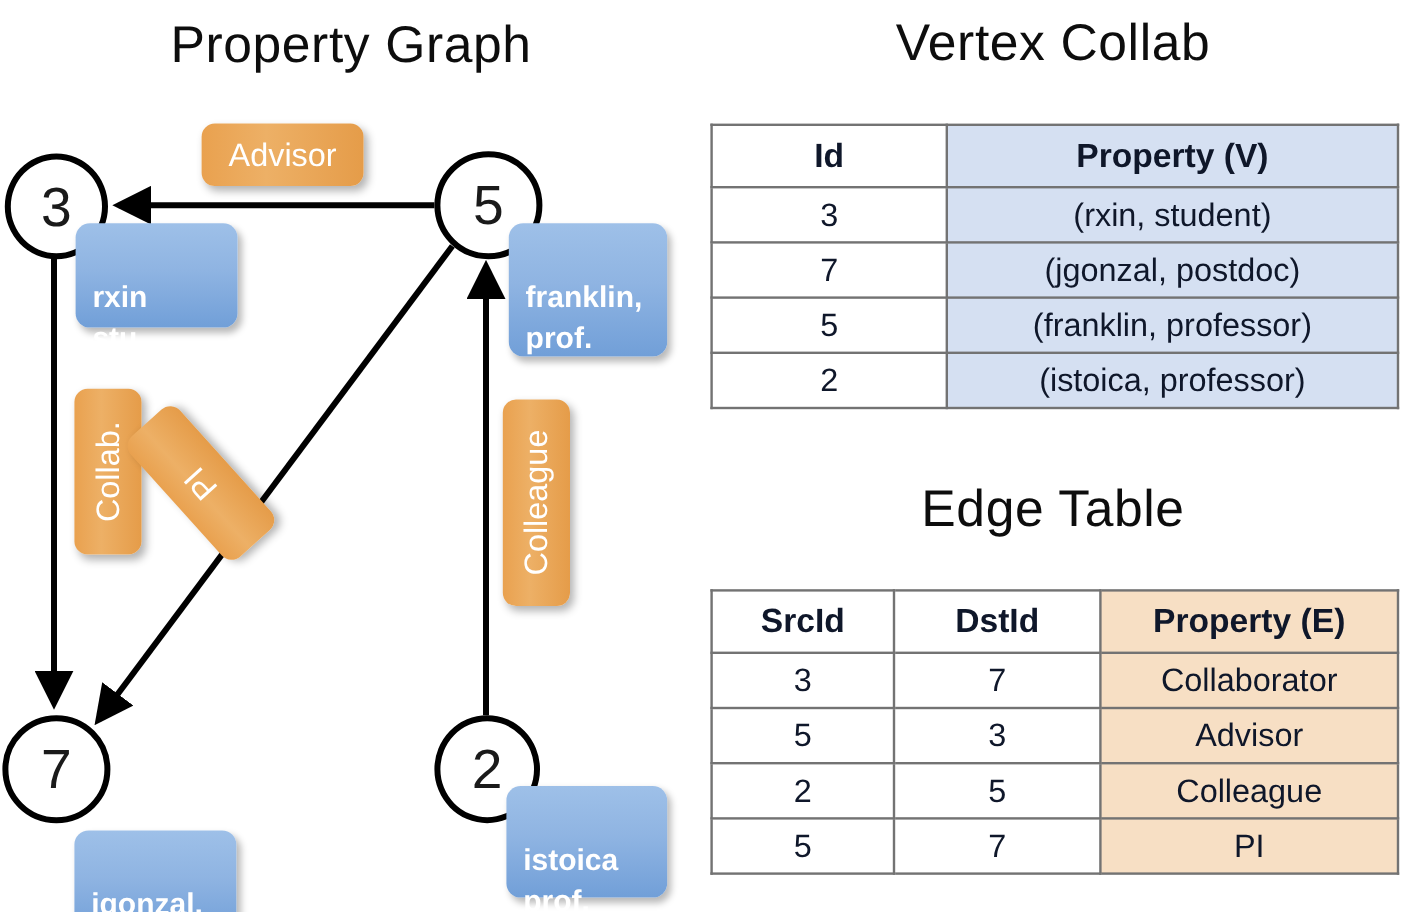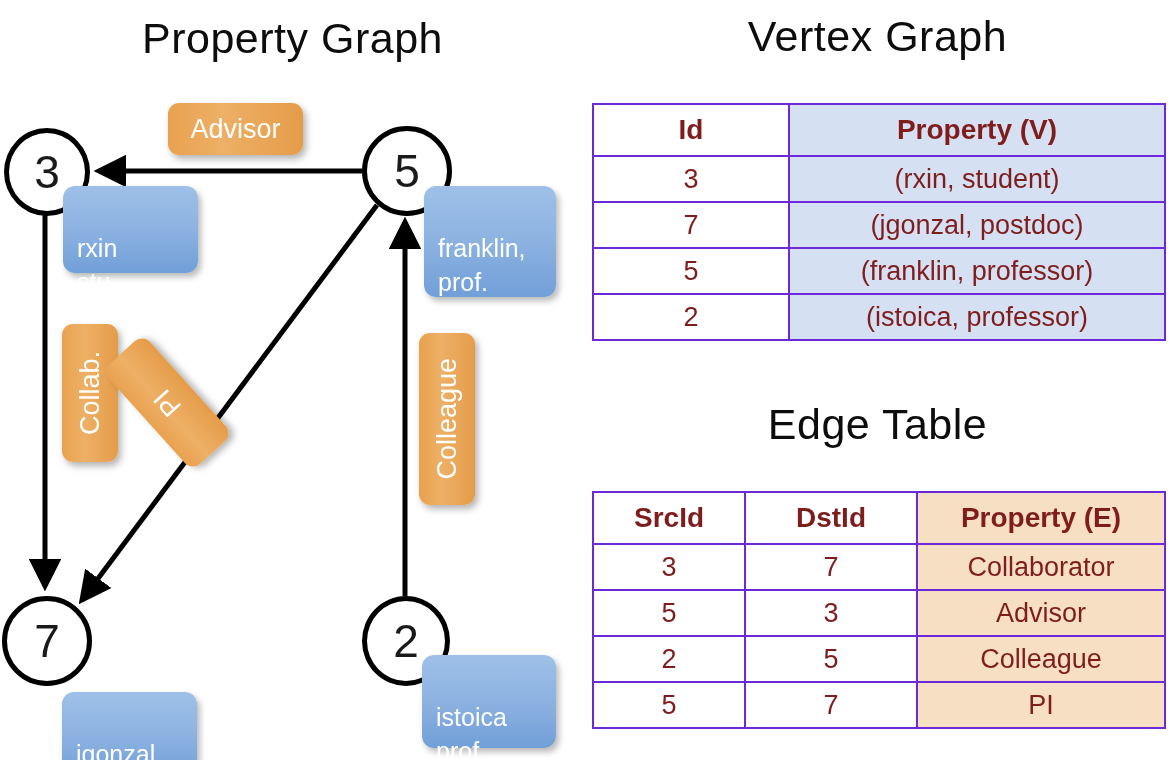--- a/index.html
+++ b/index.html
@@ -51,21 +51,21 @@
   }
 
   
   .prop-box {
     position: absolute;
     border-radius: 12px;
     background: linear-gradient(to bottom, #9ec0e8 0%, #8fb4e2 45%, #719fd8 100%);
     box-shadow: 3px 4px 6px rgba(0,0,0,0.28);
     color: #ffffff;
     font-size: 25px;
-    font-weight: 400;
+    font-weight: 700;
     line-height: 1.35;
     padding: 12px 0 0 14px;
     box-sizing: border-box;
     white-space: pre-line;
   }
 
   
   .edge-label {
     position: absolute;
     border-radius: 11px;
@@ -86,45 +86,45 @@
   .vert-text { writing-mode: vertical-rl; text-orientation: mixed; }
 
   
   table.grid {
     position: absolute;
     border-collapse: collapse;
     table-layout: fixed;
     font-family: "Liberation Sans", sans-serif;
   }
   table.grid td, table.grid th {
-    border: 2px solid #6d28d9;
+    border: 2px solid #737373;
     text-align: center;
     font-weight: 300;
     font-size: 27px;
-    color: #7f1d1d;
+    color: #0f172a;
     padding: 0;
     height: 44px;
   }
   table.grid th {
     font-weight: bold;
     font-size: 28px;
     height: 50px;
   }
   .blue-cell { background: #d5e0f2; }
   .peach-cell { background: #f7dfc4; }
   .white-cell { background: #ffffff; }
 
   #vertex-table { left: 592px; top: 103px; width: 572px; }
   #edge-table   { left: 592px; top: 491px; width: 572px; border-radius: 11px; }
 </style>
 </head>
 <body>
 
 <div class="title" id="title-property-graph">Property Graph</div>
-<div class="title" id="title-vertex-table">Vertex Graph</div>
+<div class="title" id="title-vertex-table">Vertex Collab</div>
 <div class="title" id="title-edge-table">Edge Table</div>
 
 <svg id="graph-svg" viewBox="0 0 585 760" xmlns="http://www.w3.org/2000/svg">
   <defs>
     <marker id="arrow" viewBox="0 0 12 12" refX="10" refY="6" markerWidth="6.5" markerHeight="6.5" orient="auto-start-reverse">
       <path d="M 0 0 L 12 6 L 0 12 z" fill="#000"></path>
     </marker>
   </defs>
 
   <line x1="362" y1="171" x2="99" y2="171" stroke="#000" stroke-width="5" marker-end="url(#arrow)"></line>

